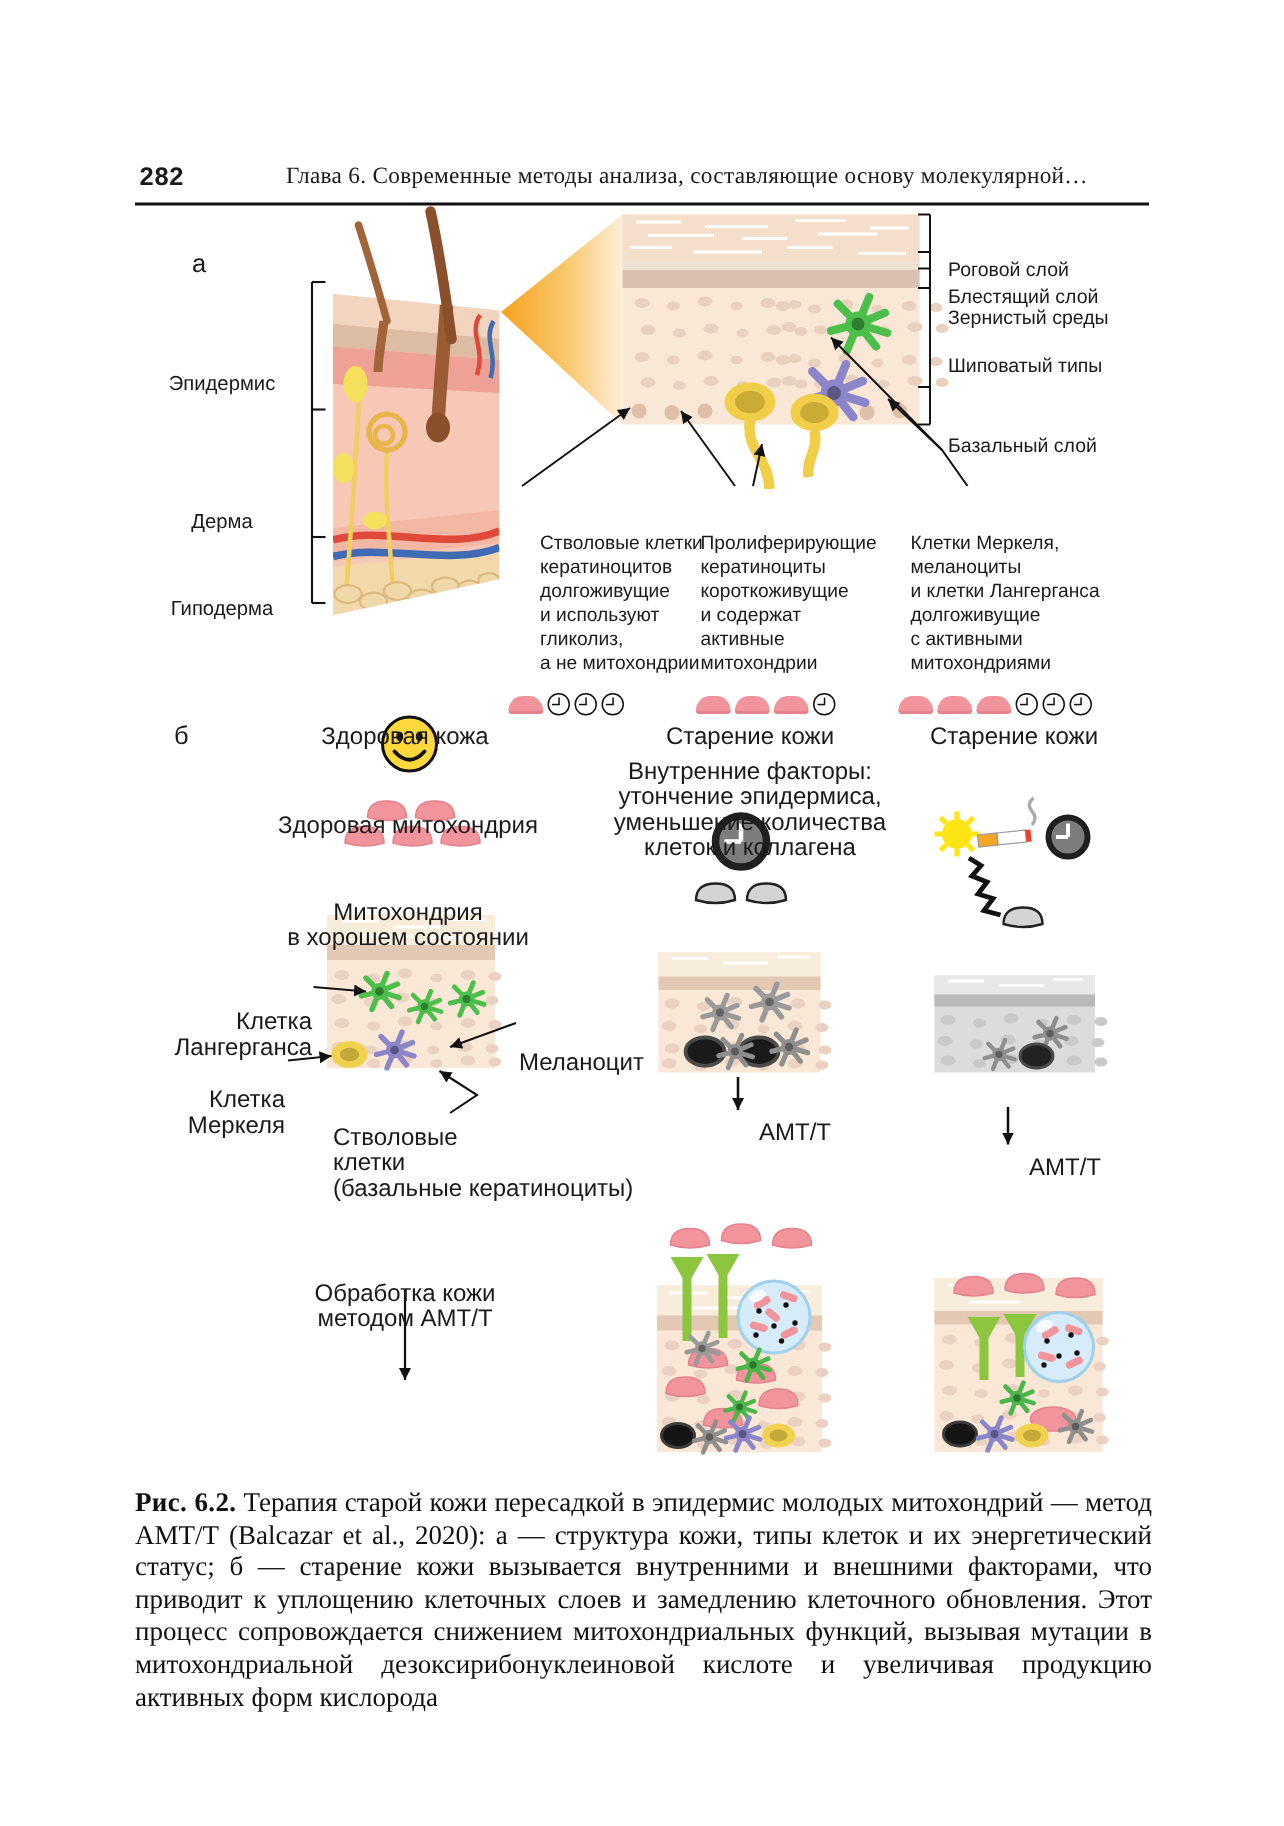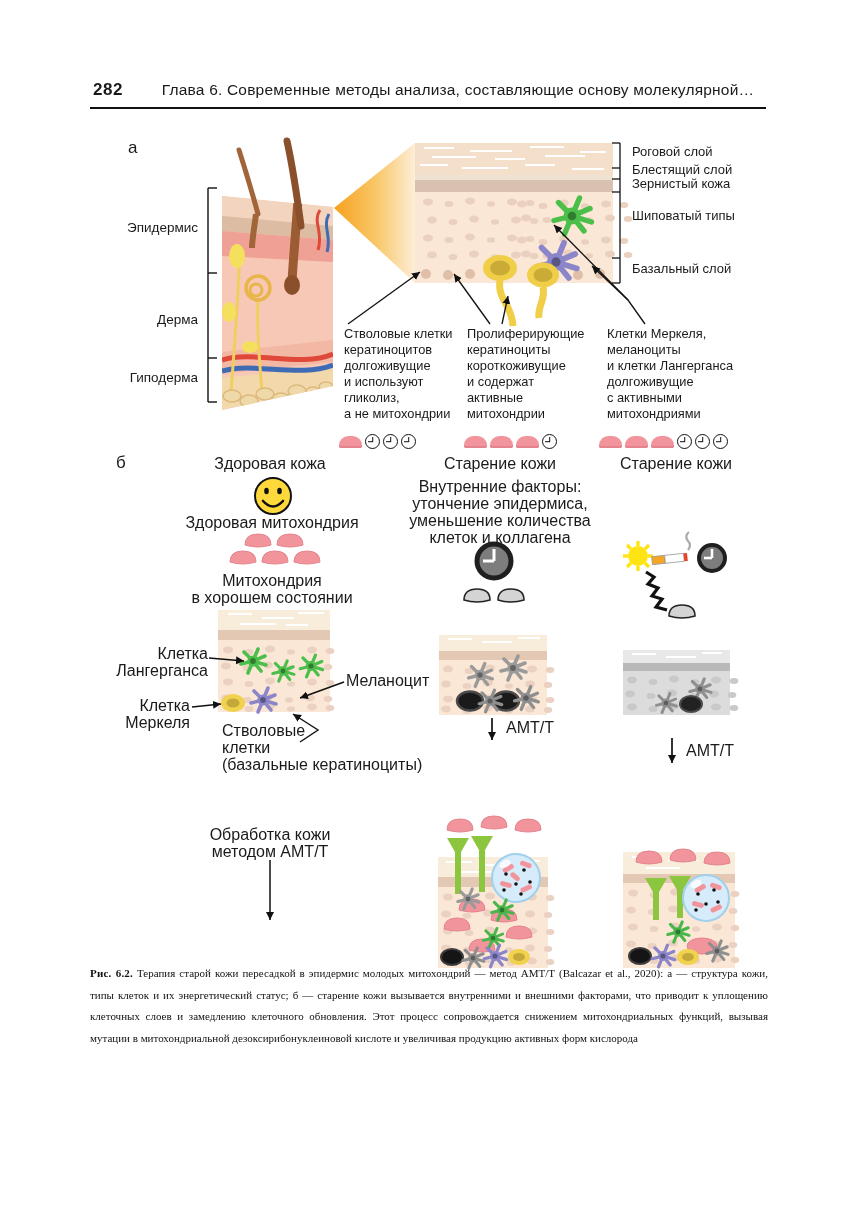--- a/index.html
+++ b/index.html
@@ -1,36 +1,36 @@
 <!DOCTYPE html>
 <html><head>
 <meta charset="utf-8">
 <style>
   html,body{margin:0;padding:0;background:#888;}
   #page{position:relative;width:856px;height:1217px;background:#ffffff;margin:0 auto;
         font-family:"Liberation Sans", sans-serif;color:#1a1a1a;overflow:hidden;}
-  .abs{position:absolute;}
+  .abs{position:absolute;margin-top:28px;}
   .pre{white-space:pre-line;}
   .ctr{text-align:center;}
   .rgt{text-align:right;}
   
   #page-num{left:93px;top:80px;font-size:17px;font-weight:bold;letter-spacing:.5px;}
-  #chapter-title{left:150px;top:81px;width:616px;font-size:15.5px;text-align:center;letter-spacing:.2px;}
+  #chapter-title{left:150px;top:81px;width:616px;font-size:15.5px;text-align:center;letter-spacing:.2px;font-family:Liberation Serif, serif;}
   #header-rule{left:90px;top:107px;width:676px;height:2px;background:#111;}
   
   .part-label{font-size:17px;}
   #lbl-a{left:128px;top:138px;}
   #lbl-b{left:116px;top:453px;}
   
-  .tissue{width:100px;left:98px;font-size:13.5px;text-align:right;}
+  .tissue{width:100px;left:98px;font-size:13.5px;text-align:center;}
   #tissue-0{top:220px;} #tissue-1{top:312px;} #tissue-2{top:370px;}
   .layer{left:632px;font-size:13px;}
   #layer-0{top:144px;} #layer-1{top:162px;} #layer-2{top:176px;} #layer-3{top:208px;} #layer-4{top:261px;}
   .acol{font-size:12.8px;line-height:16px;}
-  #acol-0{left:344px;top:326px;width:122px;}
+  #acol-0{left:360px;top:326px;width:122px;}
   #acol-1{left:467px;top:326px;width:135px;}
   #acol-2{left:607px;top:326px;width:158px;}
   .iconrow{display:flex;align-items:center;gap:3px;height:17px;}
   #icons-0{left:339px;top:433px;} #icons-1{left:464px;top:433px;} #icons-2{left:599px;top:433px;}
   .ic-mito{display:inline-block;width:23px;height:12px;background:#f2949c;
            border-radius:11px 11px 3px 3px;box-shadow:inset 0 -2px 0 #e4838d;}
   .ic-clock{display:inline-block;width:15px;height:15px;border:1.7px solid #111;border-radius:50%;
             background:#fff;position:relative;box-sizing:border-box;}
   .ic-clock::before{content:'';position:absolute;left:50%;top:1.5px;width:1.6px;height:5px;background:#111;transform:translateX(-50%);}
   .ic-clock::after{content:'';position:absolute;left:2px;top:50%;width:5px;height:1.6px;background:#111;transform:translateY(-50%);}
@@ -48,21 +48,21 @@
   #cell-merkel{left:106px;top:697px;width:84px;}
   #cell-stem{left:222px;top:722px;width:210px;text-align:left;}
   #b1-treatment{left:180px;top:826px;width:180px;}
   #b1-effects{left:170px;top:924px;width:204px;}
   #b2-amt{left:506px;top:719px;width:60px;}
   #b3-amt{left:686px;top:742px;width:60px;}
   #b2-transfer{left:378px;top:744px;width:240px;line-height:16.5px;}
   #b3-outcome{left:617px;top:766px;width:132px;}
   
   #caption{left:90px;top:963px;width:678px;font-family:"Liberation Serif", serif;
-           font-size:11px;line-height:21.6px;text-align:justify;color:#111;}
+           font-size:18px;line-height:21.6px;text-align:justify;color:#111;}
   #caption b{letter-spacing:.2px;}
   svg{position:absolute;left:0;top:0;}
 </style>
 </head>
 <body>
 
 <div id="page">
 
   <svg width="856" height="1217" viewBox="0 0 856 1217">
     <defs>
@@ -468,21 +468,21 @@
   <div class="abs" id="page-num">282</div>
   <div class="abs" id="chapter-title">Глава 6. Современные методы анализа, составляющие основу молекулярной…</div>
   <div class="abs" id="header-rule"></div>
 
   <div class="abs part-label" id="lbl-a">а</div>
   <div class="abs tissue" id="tissue-0">Эпидермис</div>
   <div class="abs tissue" id="tissue-1">Дерма</div>
   <div class="abs tissue" id="tissue-2">Гиподерма</div>
   <div class="abs layer" id="layer-0">Роговой слой</div>
   <div class="abs layer" id="layer-1">Блестящий слой</div>
-  <div class="abs layer" id="layer-2">Зернистый кожа</div>
+  <div class="abs layer" id="layer-2">Зернистый среды</div>
   <div class="abs layer" id="layer-3">Шиповатый типы</div>
   <div class="abs layer" id="layer-4">Базальный слой</div>
 
   <div class="abs acol pre" id="acol-0">Стволовые клетки
 кератиноцитов
 долгоживущие
 и используют
 гликолиз,
 а не митохондрии</div>
   <div class="abs acol pre" id="acol-1">Пролиферирующие

